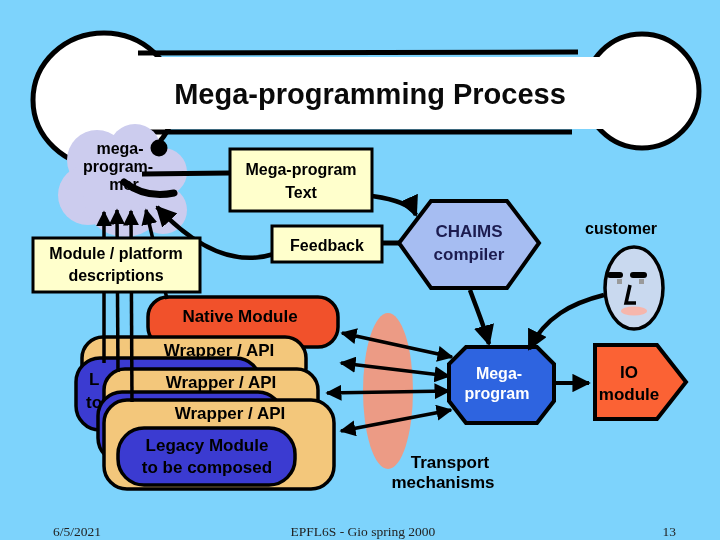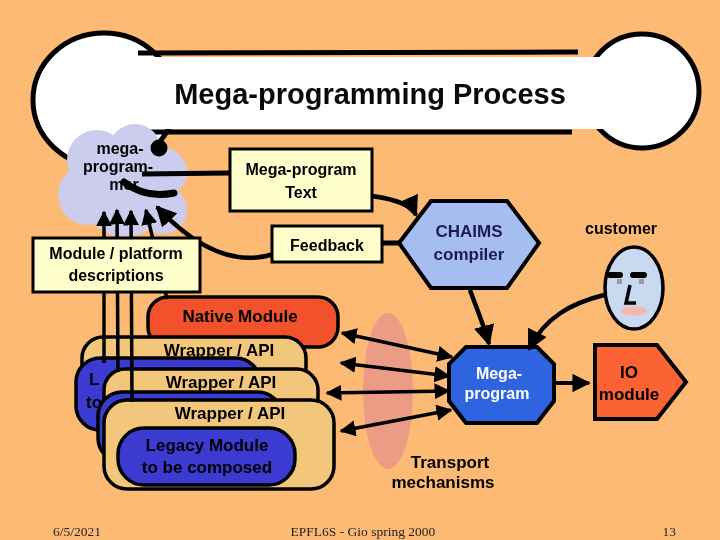--- a/index.html
+++ b/index.html
@@ -1,16 +1,16 @@
 <!DOCTYPE html>
 <html><head>
 <meta charset="utf-8">
 <style>
   html,body{margin:0;padding:0;background:#ffffff;}
-  .slide{position:relative;width:720px;height:540px;background:#fdba74;overflow:hidden;}
+  .slide{position:relative;width:720px;height:540px;background:#7dd3fc;overflow:hidden;}
   svg{display:block;}
   .lbl{font-family:"Liberation Sans","DejaVu Sans",sans-serif;font-weight:bold;fill:#000000;}
   .title{font-family:"Liberation Sans","DejaVu Sans",sans-serif;font-weight:bold;font-size:29px;fill:#0a0a0a;}
   .s16{font-size:16px;}
   .s17{font-size:17px;}
   .chaimsTxt{fill:#1c1c50;}
   .whiteTxt{fill:#ffffff;}
   .footerTxt{font-family:"Liberation Serif","DejaVu Serif",serif;font-size:13.5px;fill:#222222;font-weight:normal;}
 </style>
 </head>

